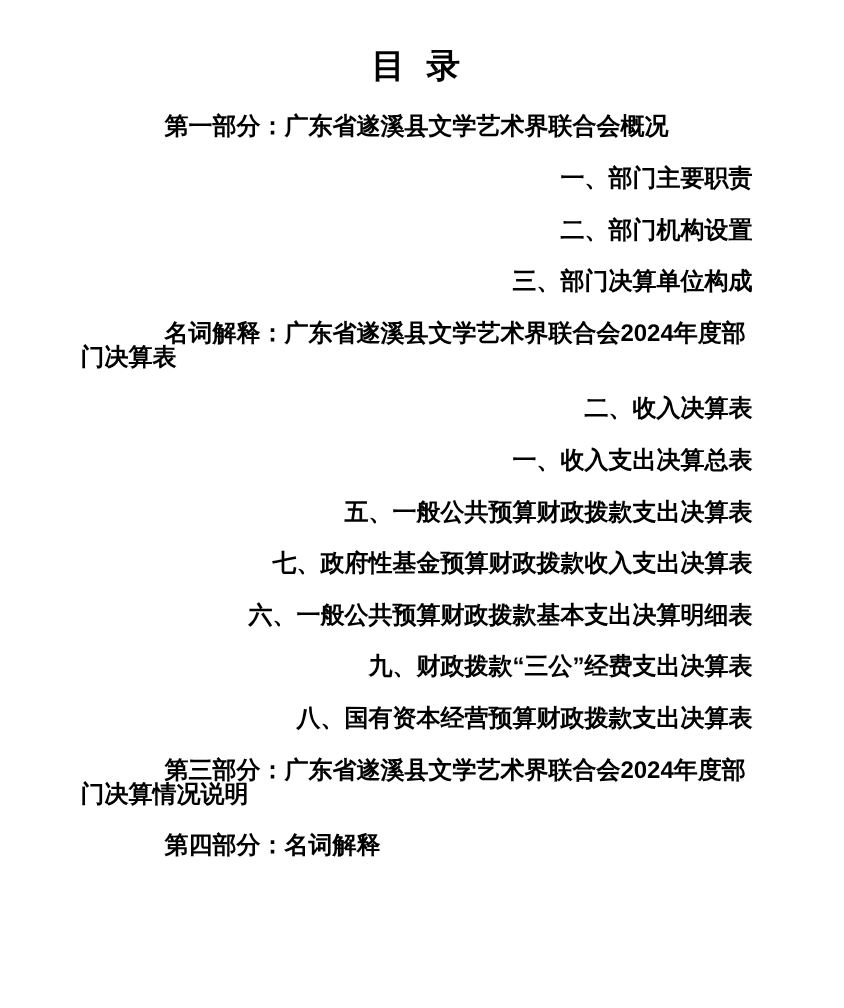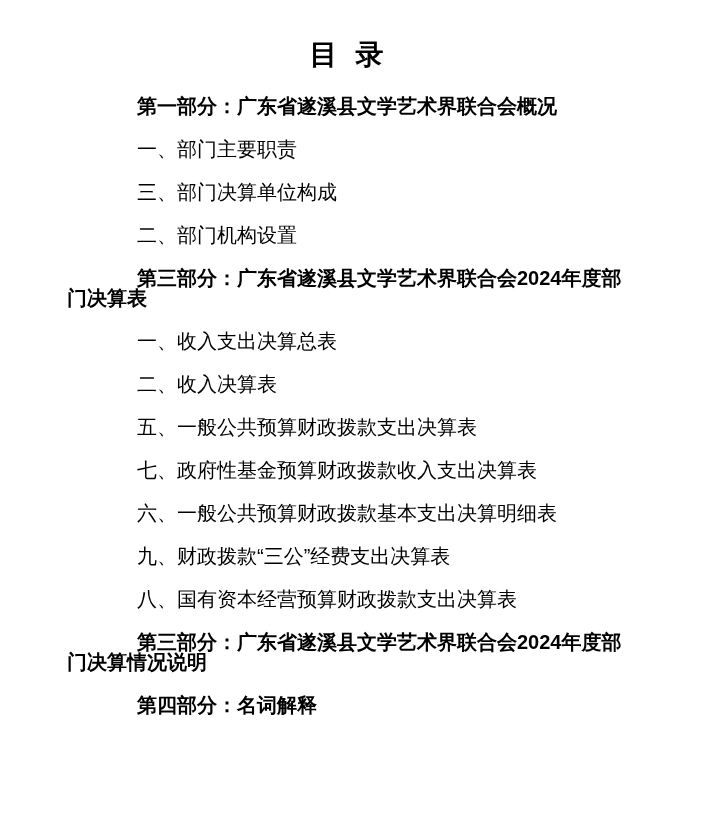--- a/index.html
+++ b/index.html
@@ -40,36 +40,37 @@
     margin: 0 0 23px 0;
     text-indent: 70px;
     width: 560px;
     word-break: break-all;
     overflow-wrap: anywhere;
   }
   p.entry.heading {
     font-weight: bold;
   }
   p.entry.item {
-    font-weight: normal;
+    font-weight: bold;
+    text-align: right;
   }
 </style>
 </head>
 <body>
 
 <div class="page">
   <h1 class="doc-title">目 录</h1>
   <div class="entries">
       <p class="entry heading">第一部分：广东省遂溪县文学艺术界联合会概况</p>
       <p class="entry item">一、部门主要职责</p>
+      <p class="entry item">二、部门机构设置</p>
       <p class="entry item">三、部门决算单位构成</p>
-      <p class="entry item">二、部门机构设置</p>
-      <p class="entry heading">第三部分：广东省遂溪县文学艺术界联合会2024年度部门决算表</p>
+      <p class="entry heading">名词解释：广东省遂溪县文学艺术界联合会2024年度部门决算表</p>
+      <p class="entry item">二、收入决算表</p>
       <p class="entry item">一、收入支出决算总表</p>
-      <p class="entry item">二、收入决算表</p>
       <p class="entry item">五、一般公共预算财政拨款支出决算表</p>
       <p class="entry item">七、政府性基金预算财政拨款收入支出决算表</p>
       <p class="entry item">六、一般公共预算财政拨款基本支出决算明细表</p>
       <p class="entry item">九、财政拨款“三公”经费支出决算表</p>
       <p class="entry item">八、国有资本经营预算财政拨款支出决算表</p>
       <p class="entry heading">第三部分：广东省遂溪县文学艺术界联合会2024年度部门决算情况说明</p>
       <p class="entry heading">第四部分：名词解释</p>
     </div>
 </div>
 

